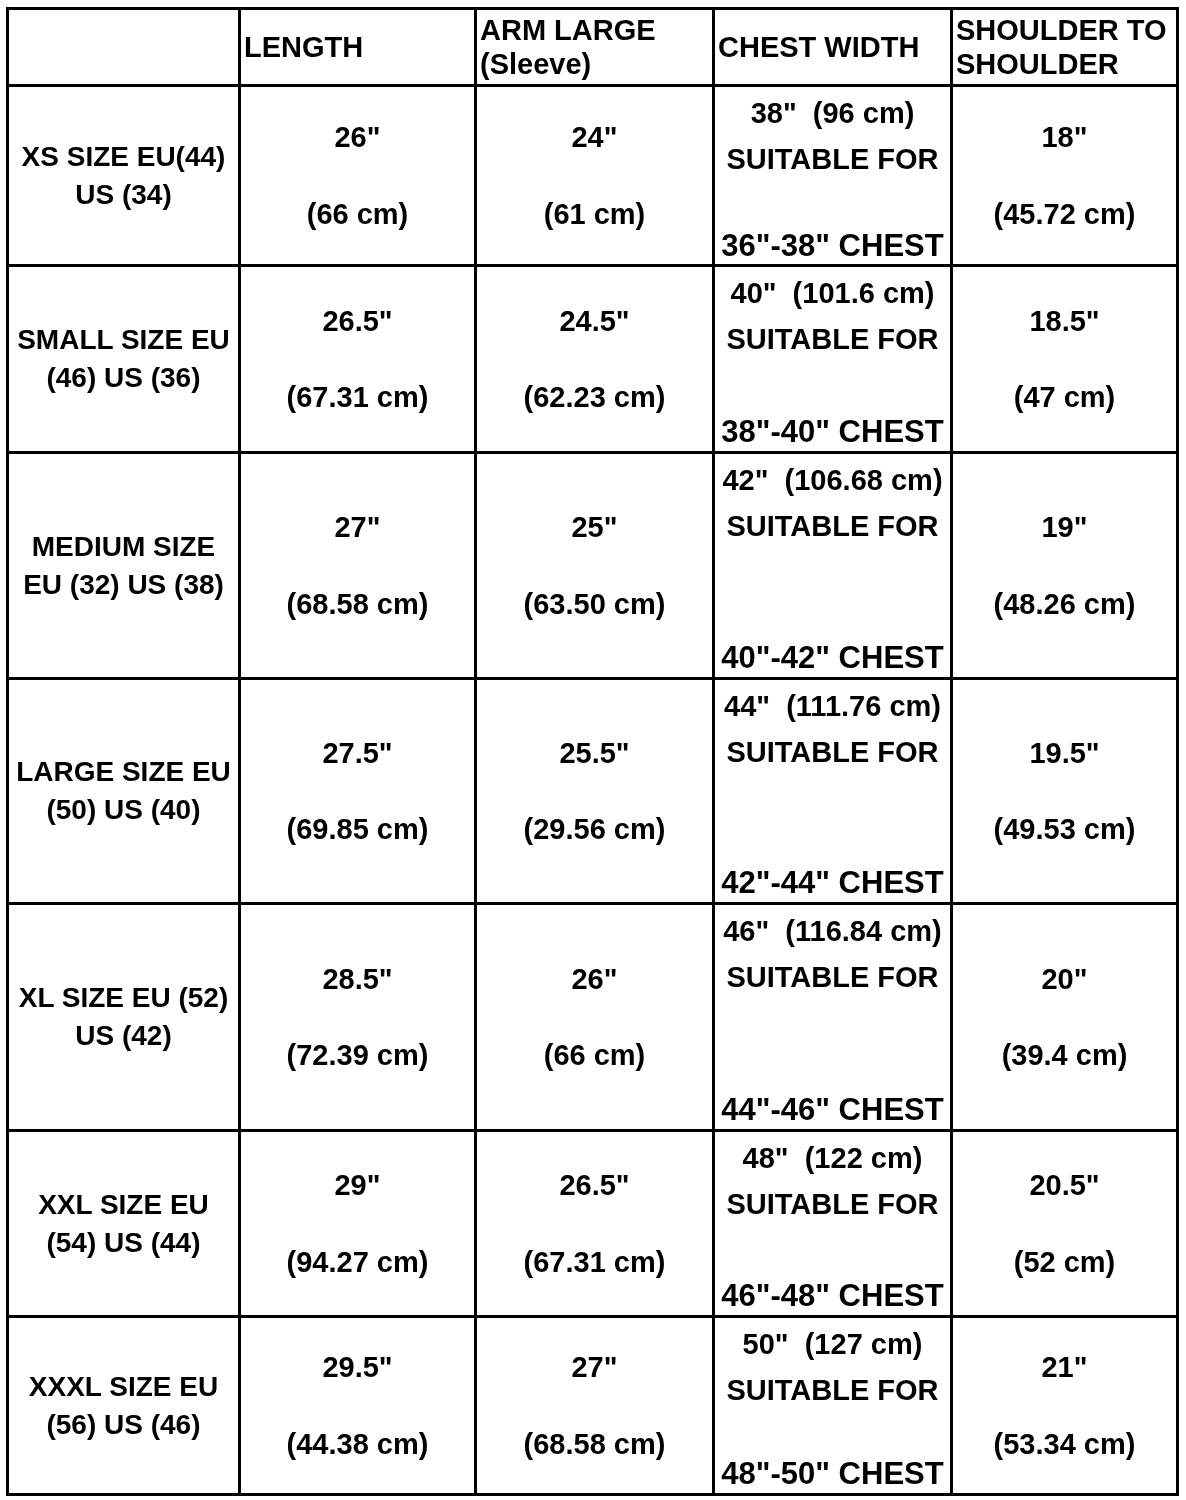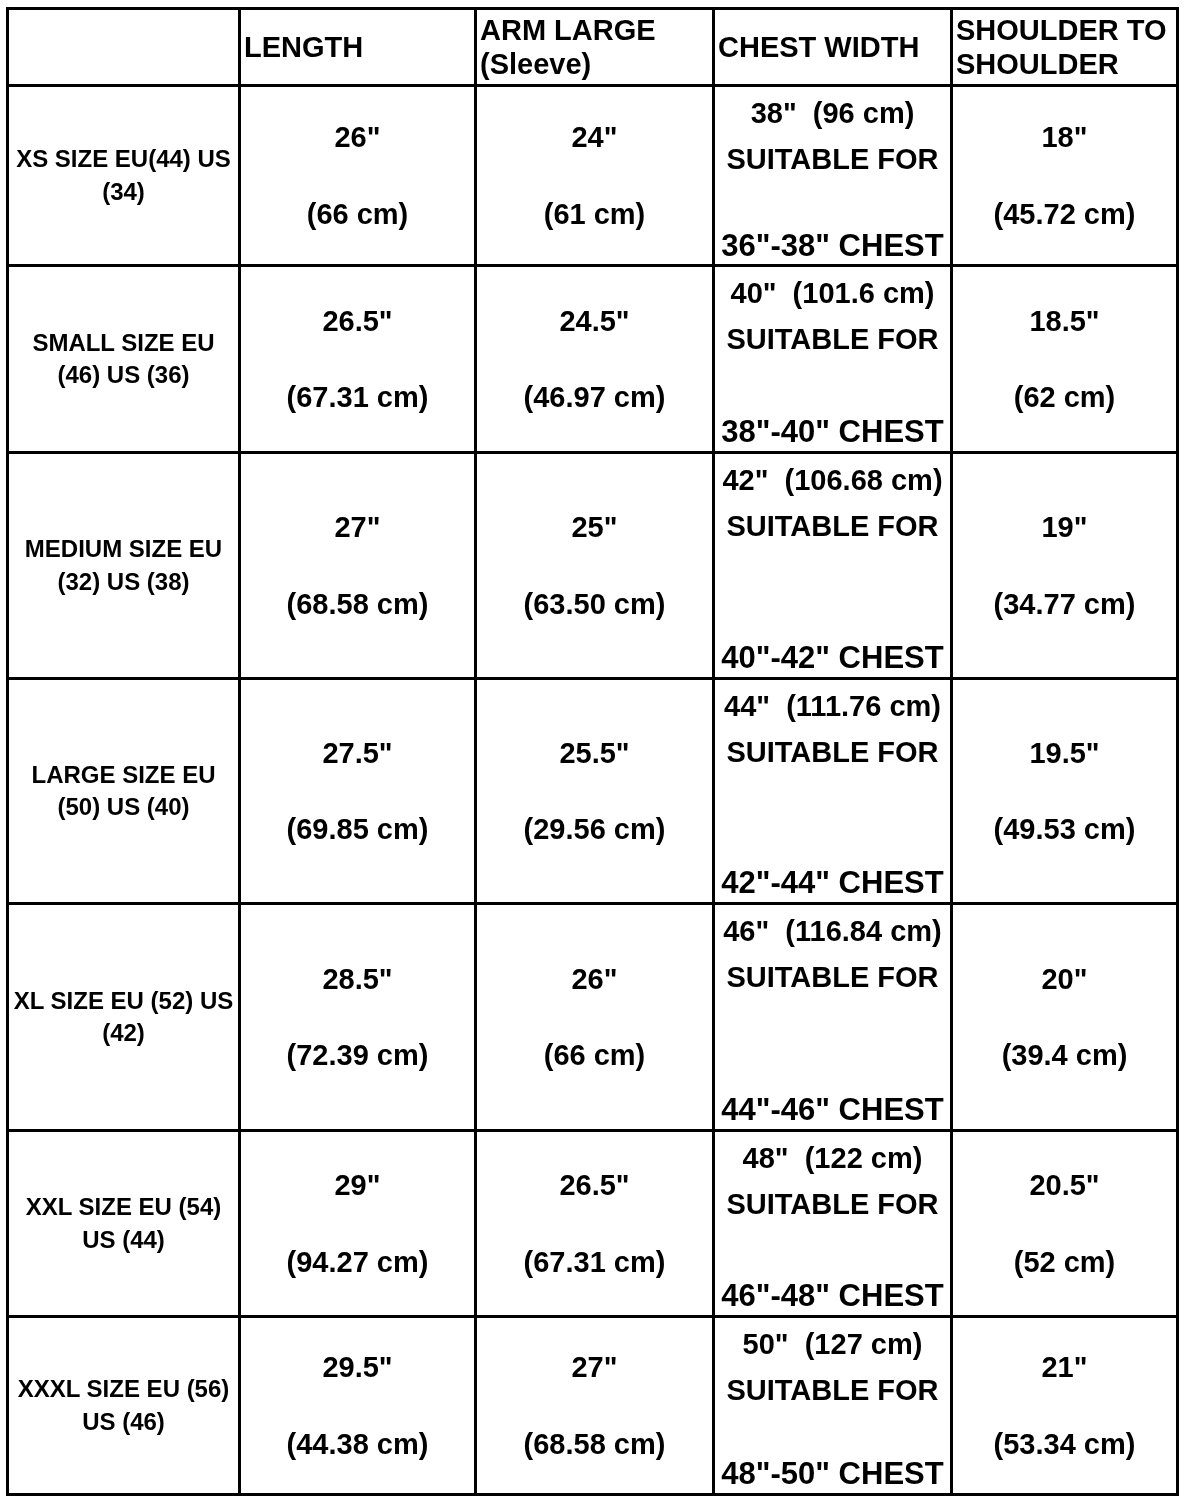--- a/index.html
+++ b/index.html
@@ -29,21 +29,21 @@
     text-align: left;
     font-size: 29px;
     line-height: 1.18;
     padding-left: 3px;
     padding-right: 1px;
     font-weight: bold;
     overflow: hidden;
   }
   td.label-cell {
     text-align: center;
-    font-size: 24px;
+    font-size: 28px;
     line-height: 1.35;
     padding: 0 1px;
   }
   .pair {
     display: flex;
     flex-direction: column;
     justify-content: center;
     align-items: center;
     text-align: center;
     font-size: 29px;
@@ -134,33 +134,33 @@
       <td class="label-cell">SMALL SIZE EU (46) US (36)</td>
       <td>
         <div class="pair cellbox">
           <div>26.5"</div>
           <div>(67.31 cm)</div>
         </div>
       </td>
       <td>
         <div class="pair cellbox">
           <div>24.5"</div>
-          <div>(46.97 cm)</div>
+          <div>(62.23 cm)</div>
         </div>
       </td>
       <td>
         <div class="chest cellbox">
           <div class="chest-main">40"  (101.6 cm) SUITABLE FOR</div>
           <div class="chest-range">38"-40" CHEST</div>
         </div>
       </td>
       <td>
         <div class="pair cellbox">
           <div>18.5"</div>
-          <div>(62 cm)</div>
+          <div>(47 cm)</div>
         </div>
       </td>
     </tr>
 
     <tr class="r-m">
       <td class="label-cell">MEDIUM SIZE EU (32) US (38)</td>
       <td>
         <div class="pair cellbox">
           <div>27"</div>
           <div>(68.58 cm)</div>
@@ -174,21 +174,21 @@
       </td>
       <td>
         <div class="chest cellbox">
           <div class="chest-main">42"  (106.68 cm) SUITABLE FOR</div>
           <div class="chest-range">40"-42" CHEST</div>
         </div>
       </td>
       <td>
         <div class="pair cellbox">
           <div>19"</div>
-          <div>(34.77 cm)</div>
+          <div>(48.26 cm)</div>
         </div>
       </td>
     </tr>
 
     <tr class="r-l">
       <td class="label-cell">LARGE SIZE EU (50) US (40)</td>
       <td>
         <div class="pair cellbox">
           <div>27.5"</div>
           <div>(69.85 cm)</div>

